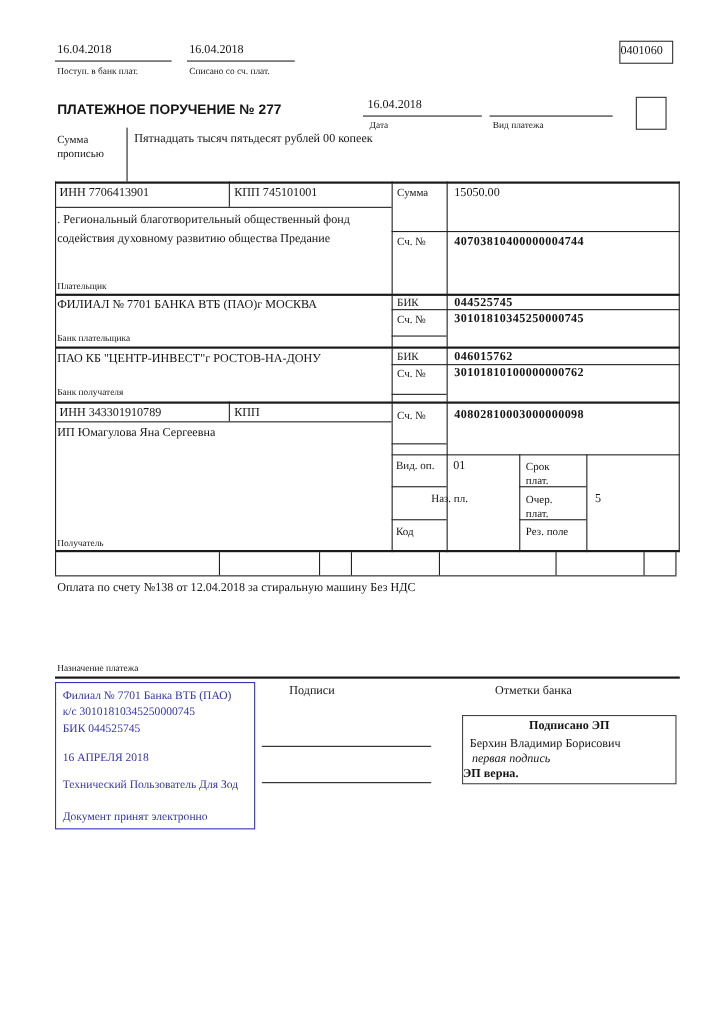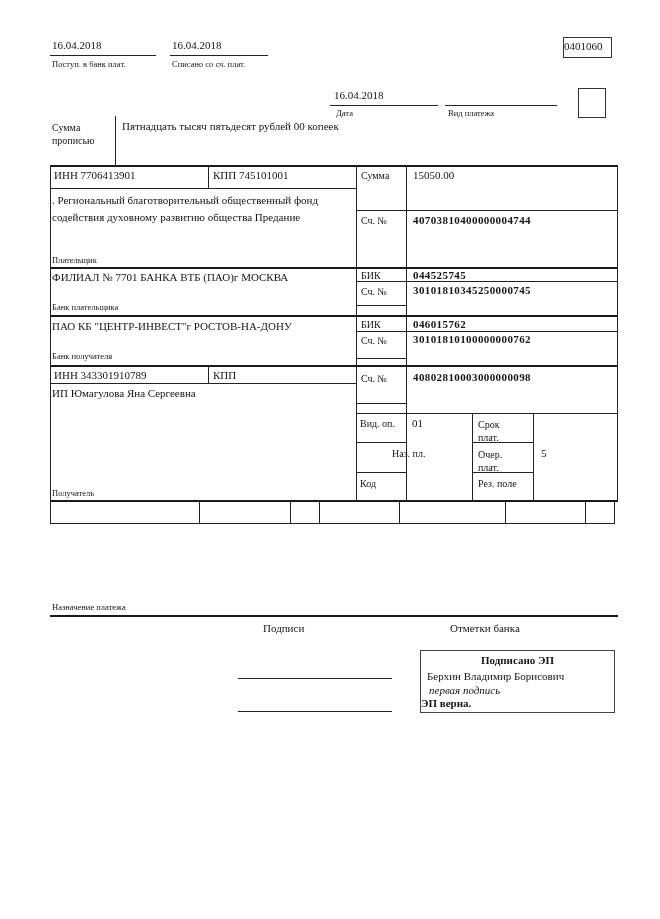--- a/index.html
+++ b/index.html
@@ -39,20 +39,21 @@
   <div class="txt sm" style="left:52px;top:59px;">Поступ. в банк плат.</div>
 
   <div class="txt" style="left:172px;top:39px;">16.04.2018</div>
   <div class="hl" style="left:170px;top:55px;width:98px;"></div>
   <div class="txt sm" style="left:172px;top:59px;">Списано со сч. плат.</div>
 
   <div class="box" style="left:563px;top:37px;width:49px;height:21px;">
     <div class="txt ctr" style="left:0;top:2px;width:47px;">0401060</div>
   </div>
 
+  <div class="title" style="left:52px;top:93px;">ПЛАТЕЖНОЕ ПОРУЧЕНИЕ № 277</div>
 
   <div class="txt" style="left:334px;top:89px;">16.04.2018</div>
   <div class="hl" style="left:330px;top:105px;width:108px;"></div>
   <div class="txt sm" style="left:336px;top:108px;">Дата</div>
 
   <div class="hl" style="left:445px;top:105px;width:112px;"></div>
   <div class="txt sm" style="left:448px;top:108px;">Вид платежа</div>
 
   <div class="box" style="left:578px;top:88px;width:28px;height:30px;"></div>
 
@@ -133,23 +134,32 @@
   <div class="vl" style="left:50px;top:502px;height:21px;"></div>
   <div class="vl" style="left:199px;top:502px;height:21px;"></div>
   <div class="vl" style="left:290px;top:502px;height:21px;"></div>
   <div class="vl" style="left:319px;top:502px;height:21px;"></div>
   <div class="vl" style="left:399px;top:502px;height:21px;"></div>
   <div class="vl" style="left:505px;top:502px;height:21px;"></div>
   <div class="vl" style="left:585px;top:502px;height:21px;"></div>
   <div class="vl" style="left:614px;top:502px;height:21px;"></div>
   <div class="hl" style="left:50px;top:523px;width:565px;"></div>
 
+  <div class="txt" style="left:52px;top:528px;">Оплата по счету №138 от 12.04.2018 за стиральную машину Без НДС</div>
   <div class="txt sm" style="left:52px;top:602px;">Назначение платежа</div>
   <div class="hl hl2" style="left:50px;top:615px;width:568px;"></div>
 
+  <div class="stampbox" style="left: 50px; top: 620px; width: 182px; height: 134px; border-color: rgb(52, 52, 180);">
+    <div class="stampc" style="left: 6px; top: 5px; color: rgb(52, 52, 180);">Филиал № 7701 Банка ВТБ (ПАО)</div>
+    <div class="stampc" style="left: 6px; top: 20px; color: rgb(52, 52, 180);">к/с 30101810345250000745</div>
+    <div class="stampc" style="left: 6px; top: 35px; color: rgb(52, 52, 180);">БИК 044525745</div>
+    <div class="stampc" style="left: 6px; top: 62px; color: rgb(52, 52, 180);">16 АПРЕЛЯ 2018</div>
+    <div class="stampc wrap" style="left: 6px; top: 86px; width: 165px; color: rgb(52, 52, 180);">Технический Пользователь Для Зод</div>
+    <div class="stampc" style="left: 6px; top: 115px; color: rgb(52, 52, 180);">Документ принят электронно</div>
+  </div>
 
   <div class="txt" style="left:263px;top:622px;">Подписи</div>
   <div class="hl" style="left:238px;top:678px;width:154px;"></div>
   <div class="hl" style="left:238px;top:711px;width:154px;"></div>
 
   <div class="txt" style="left:450px;top:622px;">Отметки банка</div>
   <div class="box" style="left:420px;top:650px;width:195px;height:63px;border-color:#444;padding-left:24px;">
     <div class="txt esign-title" style="left:0;top:3px;width:193px;">Подписано ЭП</div>
     <div class="txt" style="left:6px;top:19px;">Берхин Владимир Борисович</div>
     <div class="txt esign-kind" style="left:8px;top:33px;">первая подпись</div>

